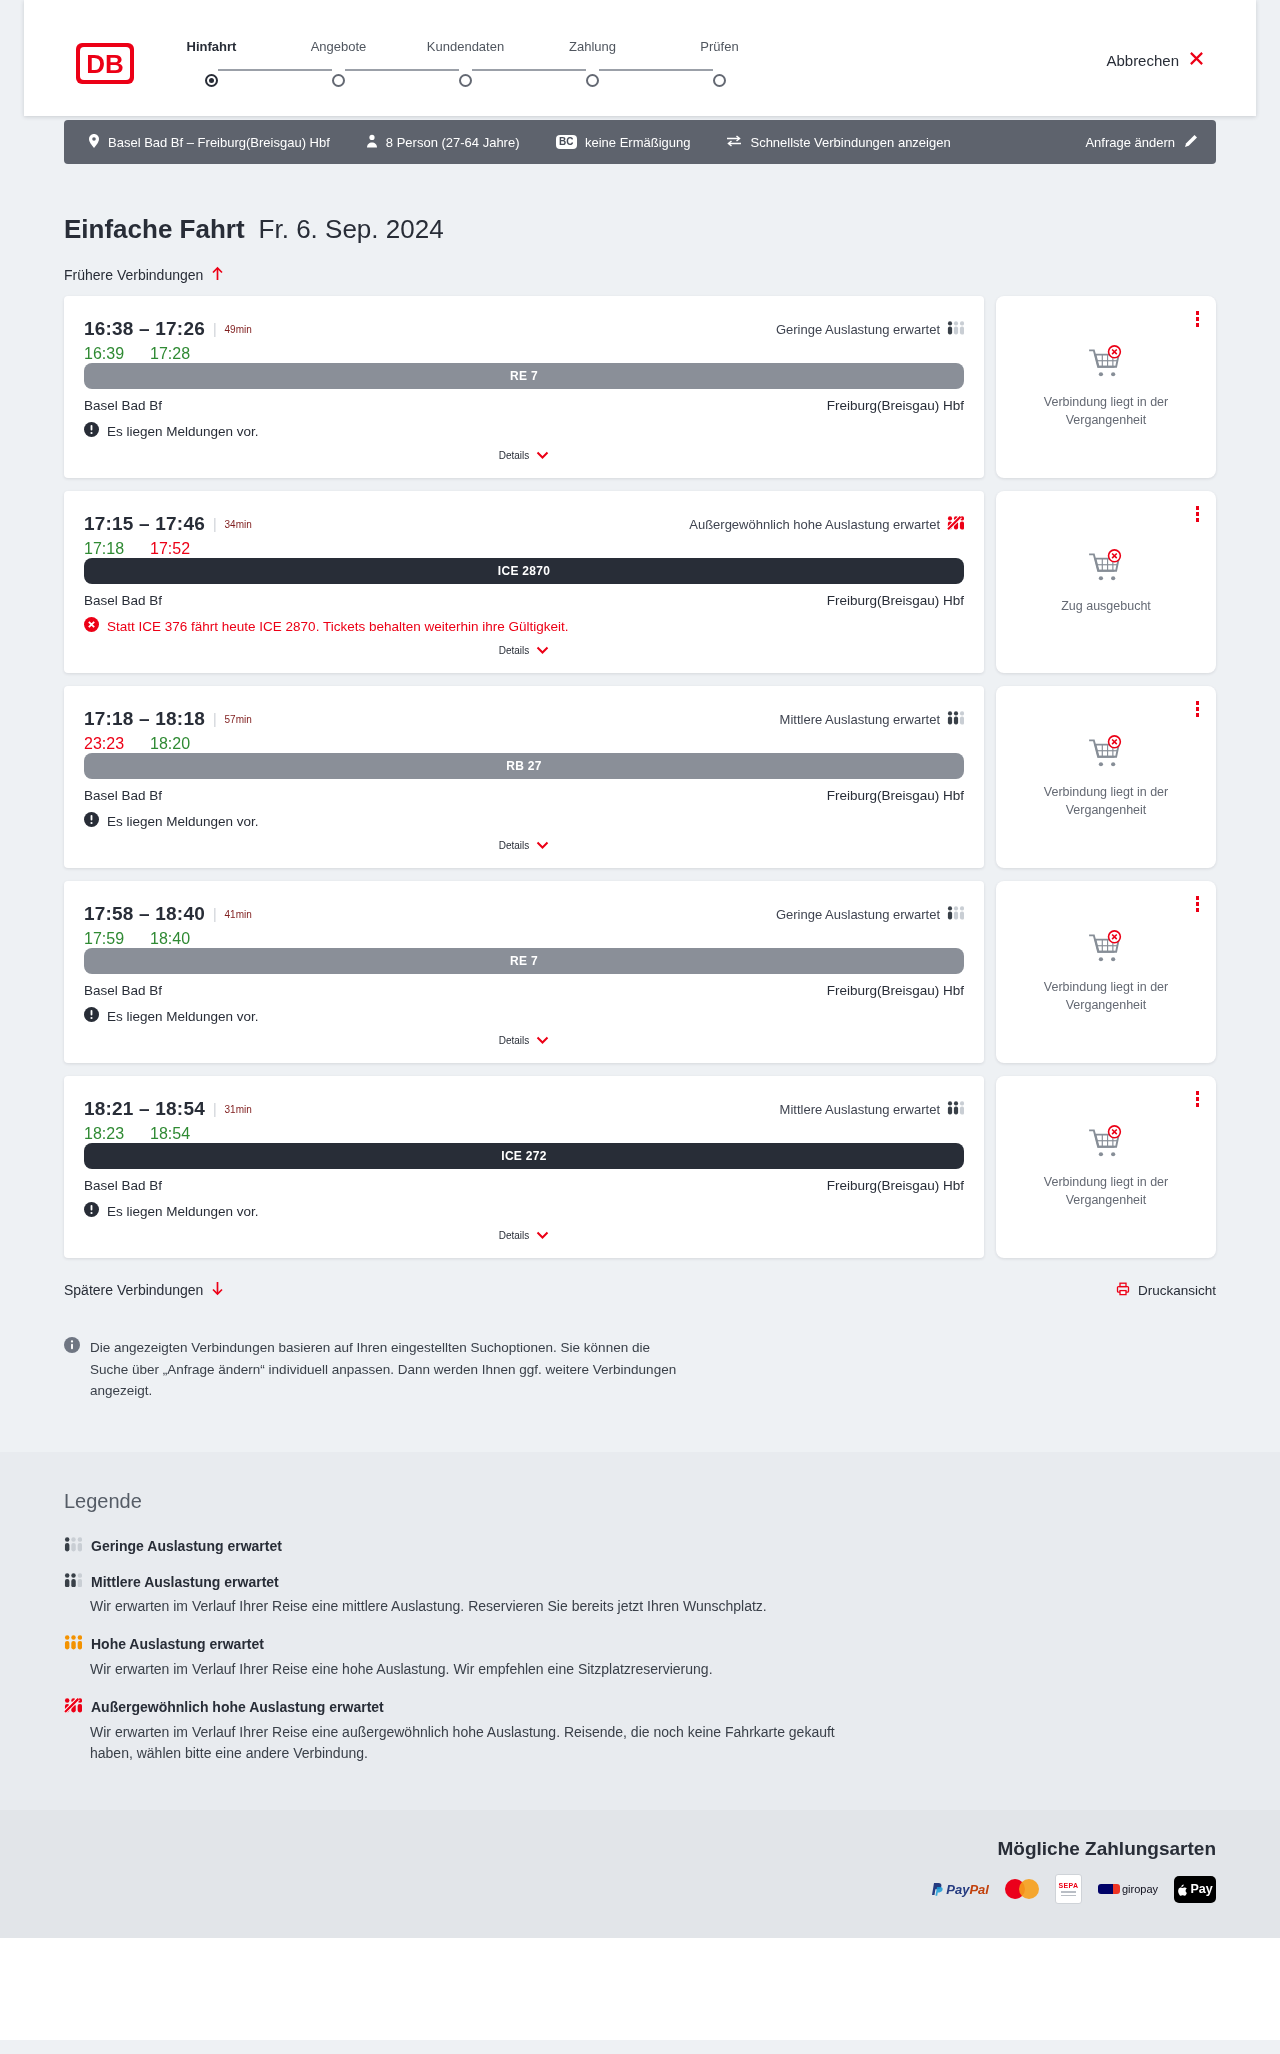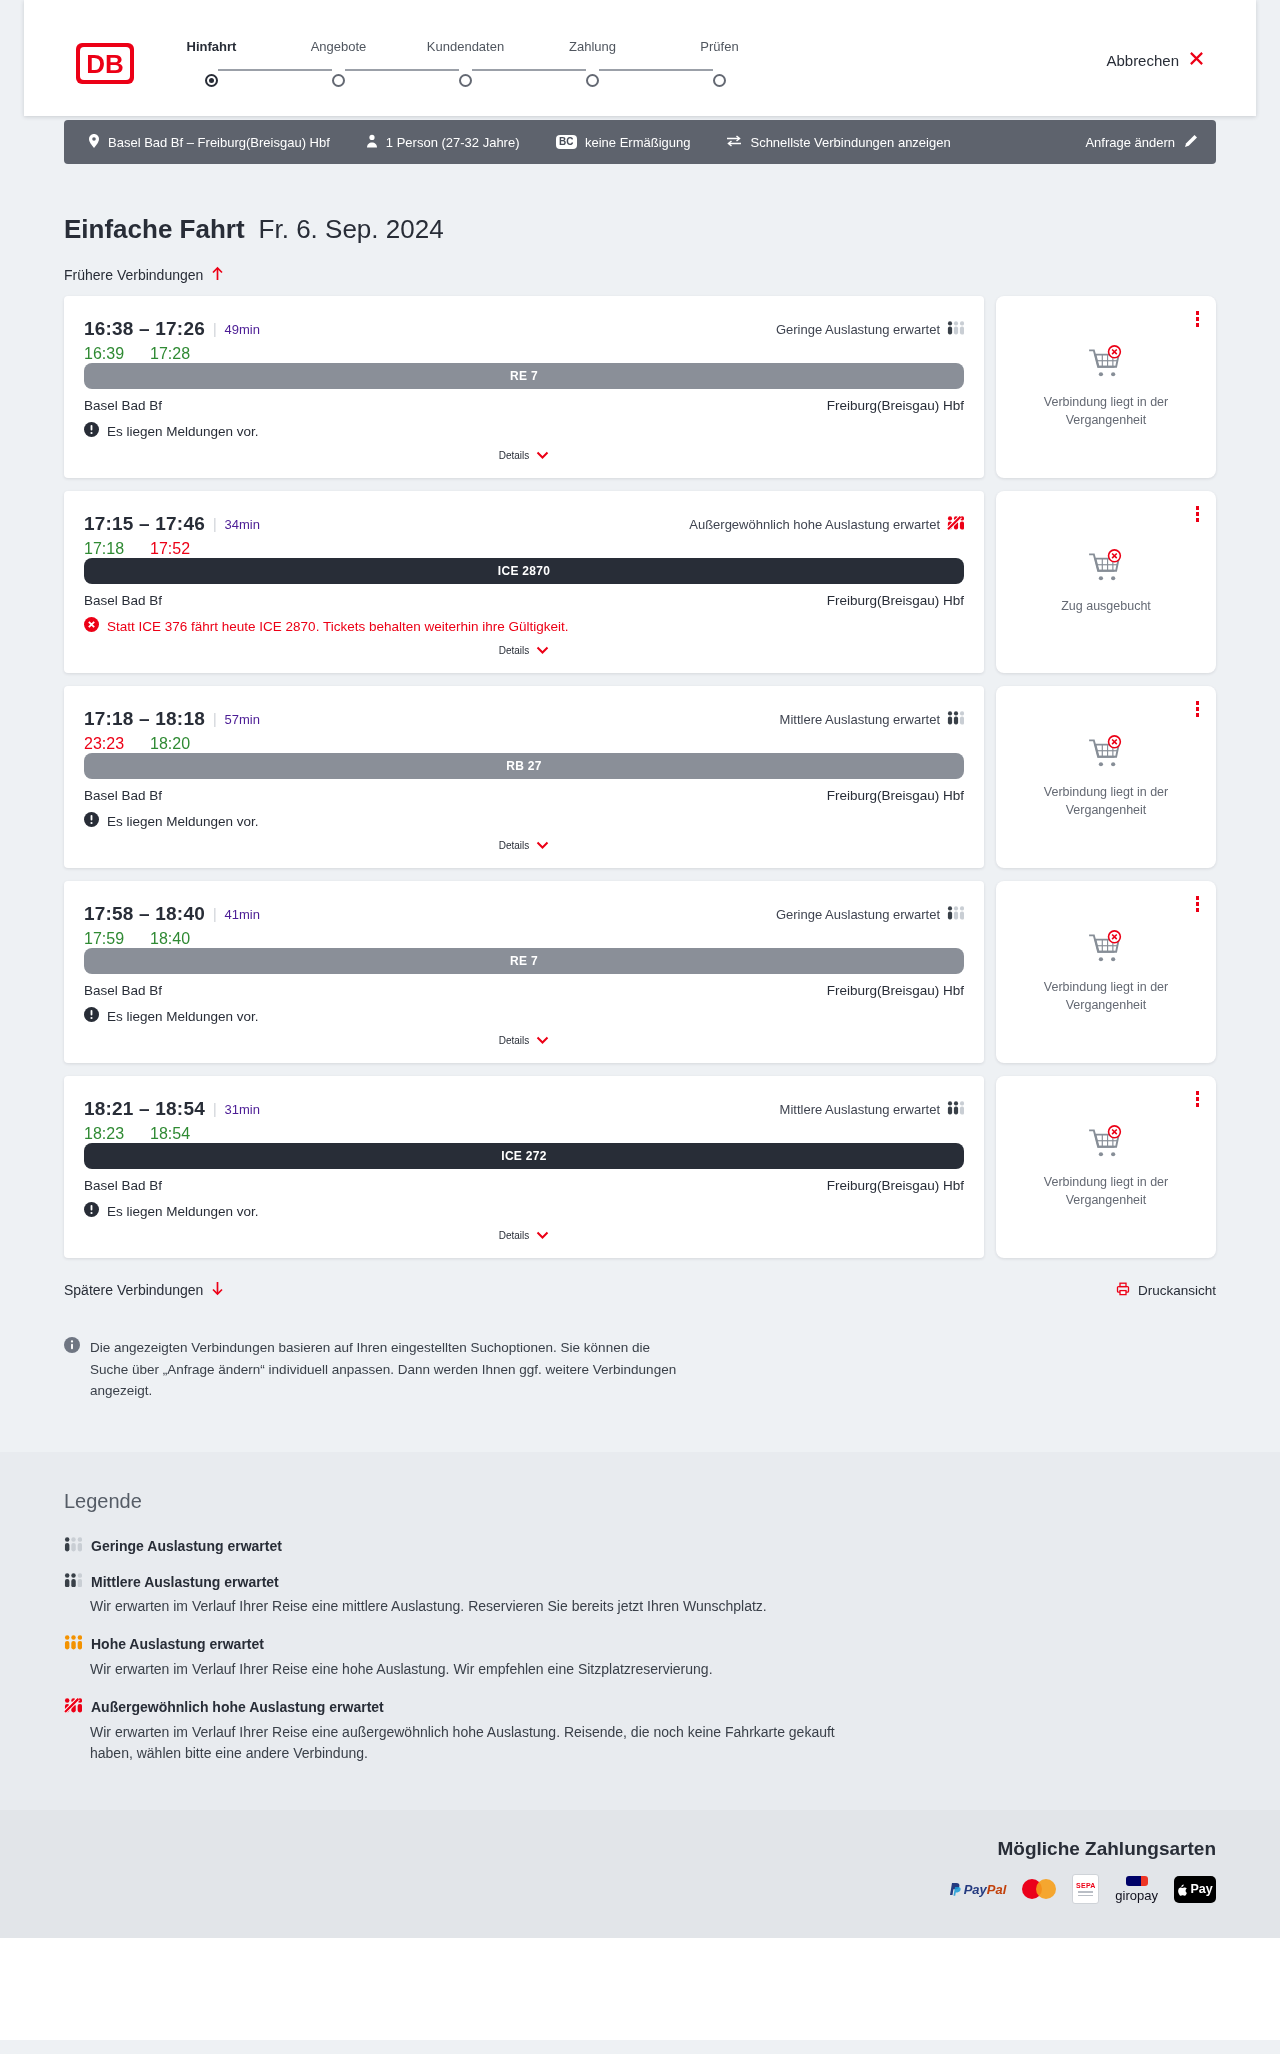--- a/index.html
+++ b/index.html
@@ -46,21 +46,21 @@
   .page-date { font-weight:normal; }
   .shift-link { margin-top:22px; display:inline-flex; align-items:center; gap:8px; font-size:14px; color:#282d37; }
 
   .conn-list { margin-top:12px; }
   .conn-row { display:flex; gap:12px; margin-bottom:13px; }
   .conn-card { flex:1; background:#fff; border-radius:4px; padding:22px 20px 17px; box-shadow:0 1px 3px rgba(40,45,55,.12); }
   .conn-head { display:flex; justify-content:space-between; align-items:flex-start; }
   .conn-times { display:flex; align-items:center; gap:8px; }
   .planned { font-size:19px; font-weight:bold; letter-spacing:.2px; }
   .dur-divider { color:#ced2d8; font-size:14px; }
-  .duration { font-size:13px; color:#4c1d95; }
+  .duration { font-size:10px; color:#7f1d1d; }
   .occupancy { display:flex; align-items:center; gap:7px; font-size:13px; color:#3f4450; padding-top:3px; }
   .real-times { display:flex; gap:26px; margin-top:5px; font-size:16px; }
   .real.ontime { color:#2f8a33; }
   .real.delayed { color:#ec0016; }
   .train-bar { height:26px; border-radius:8px; display:flex; align-items:center; justify-content:center; color:#fff; font-size:12px; font-weight:bold; letter-spacing:.3px; }
   .train-bar.regional { background:#8a8f98; }
   .train-bar.ice { background:#282d37; }
   .stations { display:flex; justify-content:space-between; font-size:13.5px; margin-top:9px; }
   .message { display:flex; align-items:center; gap:8px; margin-top:9px; font-size:13.5px; color:#282d37; }
   .message.error { color:#ec0016; }
@@ -96,21 +96,21 @@
   .pay-paypal { display:flex; align-items:center; gap:3px; font-weight:bold; font-style:italic; font-size:13px; color:#253b80; }
   .pay-paypal .pp-pal { color:#c2410c; }
   .pay-cc { position:relative; width:34px; height:21px; }
   .pay-cc i { position:absolute; top:0; width:20px; height:20px; border-radius:50%; display:block; }
   .pay-cc .c1 { left:0; background:#eb001b; }
   .pay-cc .c2 { right:0; background:#f79e1b; opacity:.9; }
   .pay-sepa { width:27px; height:30px; background:#fff; border:1px solid #cfd3d8; border-radius:3px;
     display:flex; flex-direction:column; align-items:center; justify-content:center; gap:2px; }
   .pay-sepa b { font-size:7px; color:#ec0016; letter-spacing:.3px; }
   .pay-sepa i { width:15px; height:1.5px; background:#b9bec5; display:block; }
-  .pay-giropay { display:flex; flex-direction:column; align-items:center; gap:2px; font-size:13px; color:#10101d; }
+  .pay-giropay { display:flex; flex-direction:row; align-items:center; gap:2px; font-size:11px; color:#10101d; }
   .gp-mark { width:22px; height:10px; border-radius:3px; background:linear-gradient(90deg,#000268 0 70%,#ee3525 70% 100%); }
   .pay-apple { width:42px; height:27px; background:#000; border-radius:5px; color:#fff;
     display:flex; align-items:center; justify-content:center; gap:3px; font-size:12.5px; font-weight:bold; }
 
   
   .footer { background:#fff; height:102px; display:flex; align-items:center; justify-content:center; gap:36px; font-size:13.5px; color:#282d37; }
 </style>
 </head>
 <body>
 
@@ -164,21 +164,21 @@
     </span>
     <span>Basel Bad Bf – Freiburg(Breisgau) Hbf</span>
   </span>
   <span class="search-item">
     <span>
       <svg width="12" height="14" viewBox="0 0 12 14">
           <circle cx="6" cy="3.4" r="2.6" fill="#fff"></circle>
           <path d="M1 13.5 c0-3 2.2-5 5-5 s5 2 5 5 z" fill="#fff"></path>
         </svg>
     </span>
-    <span>1 Person (27-32 Jahre)</span>
+    <span>8 Person (27-64 Jahre)</span>
   </span>
   <span class="search-item">
     <span class="bc-badge">BC</span>
     <span>keine Ermäßigung</span>
   </span>
   <span class="search-item">
     <span>
       <svg width="16" height="12" viewBox="0 0 16 12" fill="none" stroke="#fff" stroke-width="1.5">
           <path d="M1 3.5 h12"></path>
           <path d="M10.5 1 L13.5 3.5 L10.5 6"></path>

